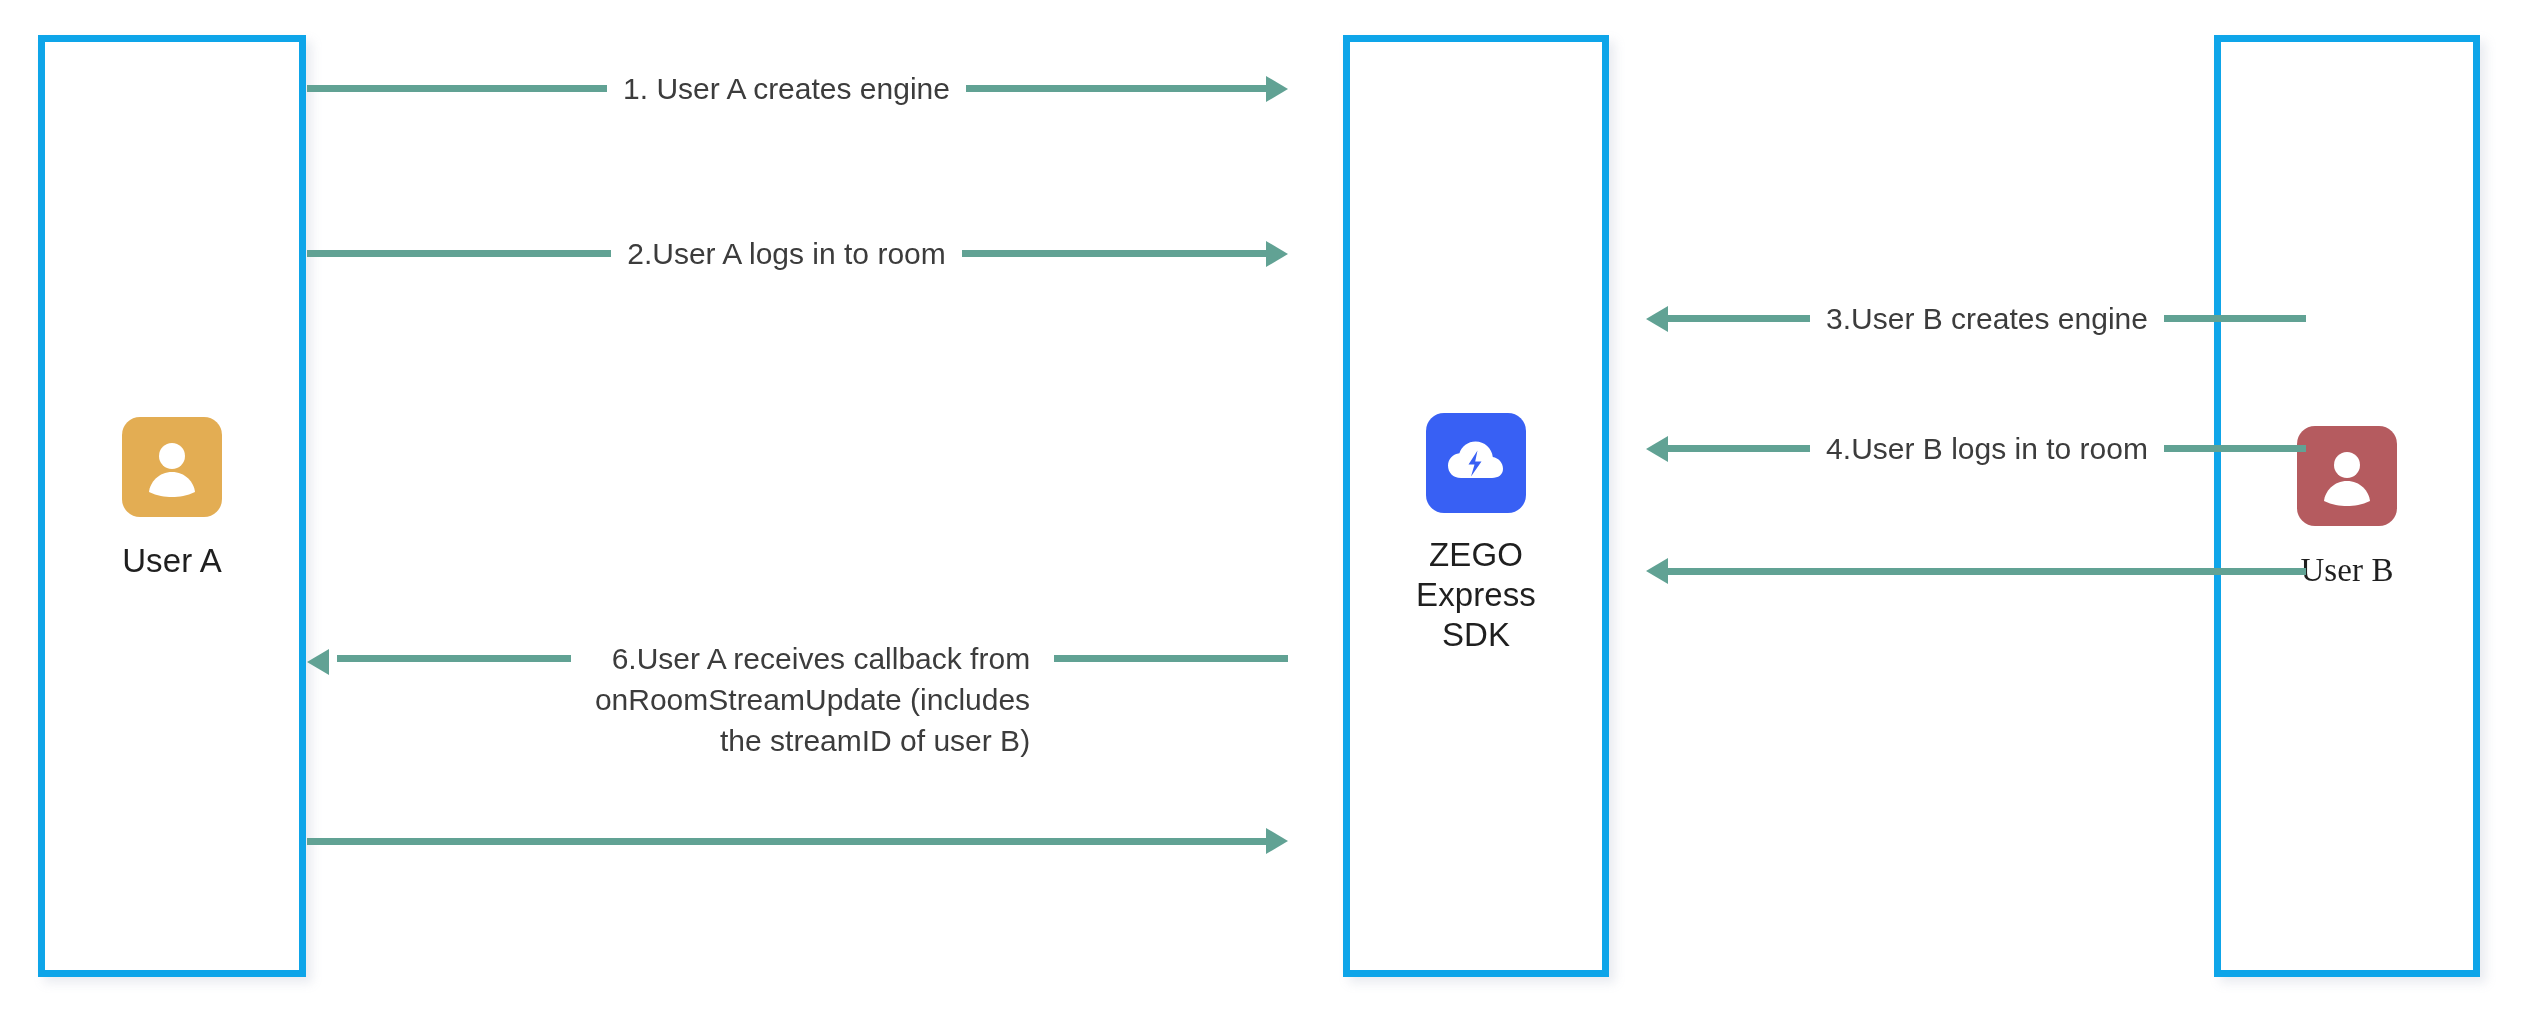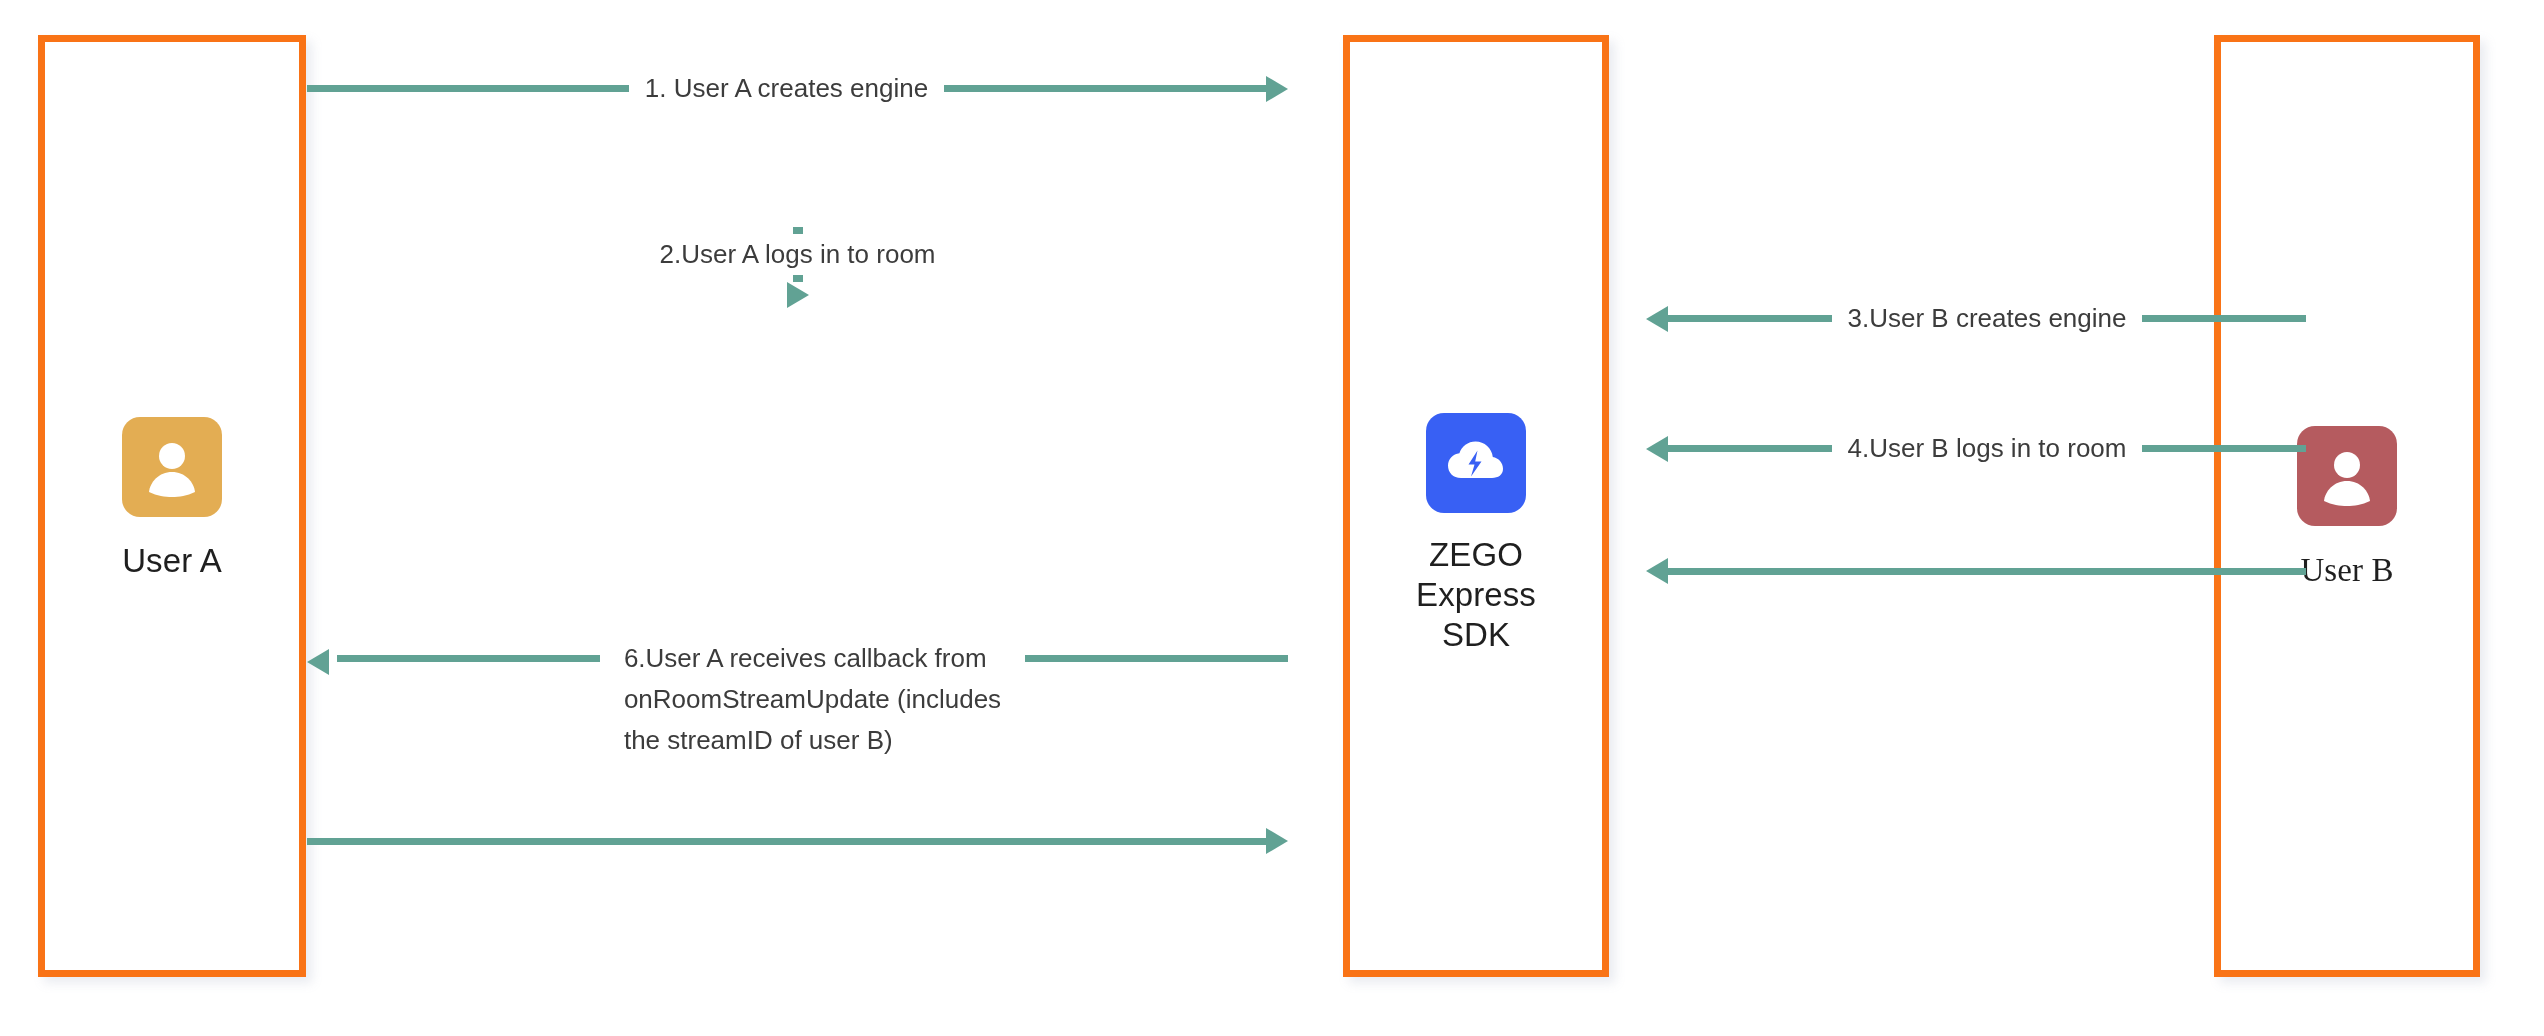--- a/index.html
+++ b/index.html
@@ -16,21 +16,21 @@
     width: 2544px;
     height: 1036px;
     background: #ffffff;
     overflow: hidden;
   }
 
   
   .lifeline {
     position: absolute;
     background: #ffffff;
-    border: 7px solid #f97316;
+    border: 7px solid #0ea5e9;
     box-sizing: border-box;
     box-shadow: 6px 6px 10px rgba(140, 150, 175, 0.18);
   }
   #lifeline-user-a  { left: 38px;   top: 35px; width: 268px; height: 942px; }
   #lifeline-zego    { left: 1343px; top: 35px; width: 266px; height: 942px; }
   #lifeline-user-b  { left: 2214px; top: 35px; width: 266px; height: 942px; }
 
   
   .actor {
     position: absolute;
@@ -65,24 +65,24 @@
   }
   #caption-zego { margin-top: 22px; }
 
   
   .message {
     position: absolute;
     display: flex;
     align-items: center;
   }
   .msg-label {
-    font-size: 26px;
+    font-size: 30px;
     line-height: 41px;
     color: #3c3c3c;
-    text-align: left;
+    text-align: right;
     white-space: pre-line;
     padding: 0 16px;
     flex: 0 0 auto;
   }
   .seg {
     height: 7px;
     background: #61a294;
     flex: 1 1 auto;
     min-width: 10px;
   }
@@ -95,21 +95,21 @@
   }
   .head-right { border-left: 22px solid #61a294; }
   .head-left  { border-right: 22px solid #61a294; }
 
   
   .band-left  { left: 307px;  width: 981px; }
   
   .band-right { left: 1646px; width: 660px; }
 
   #msg-1 { top: 68px;  }
-  #msg-2 { top: 227px; flex-direction: column; }
+  #msg-2 { top: 233px; }
   #msg-3 { top: 298px; }
   #msg-4 { top: 428px; }
   #msg-5 { top: 558px; }
   #msg-6 { top: 638px; align-items: flex-start; gap: 8px; }
   #msg-7 { top: 828px; }
 
   
   #msg-6 .seg  { margin-top: 17px; }
   #msg-6 .head { margin-top: 11px; }
 </style>

